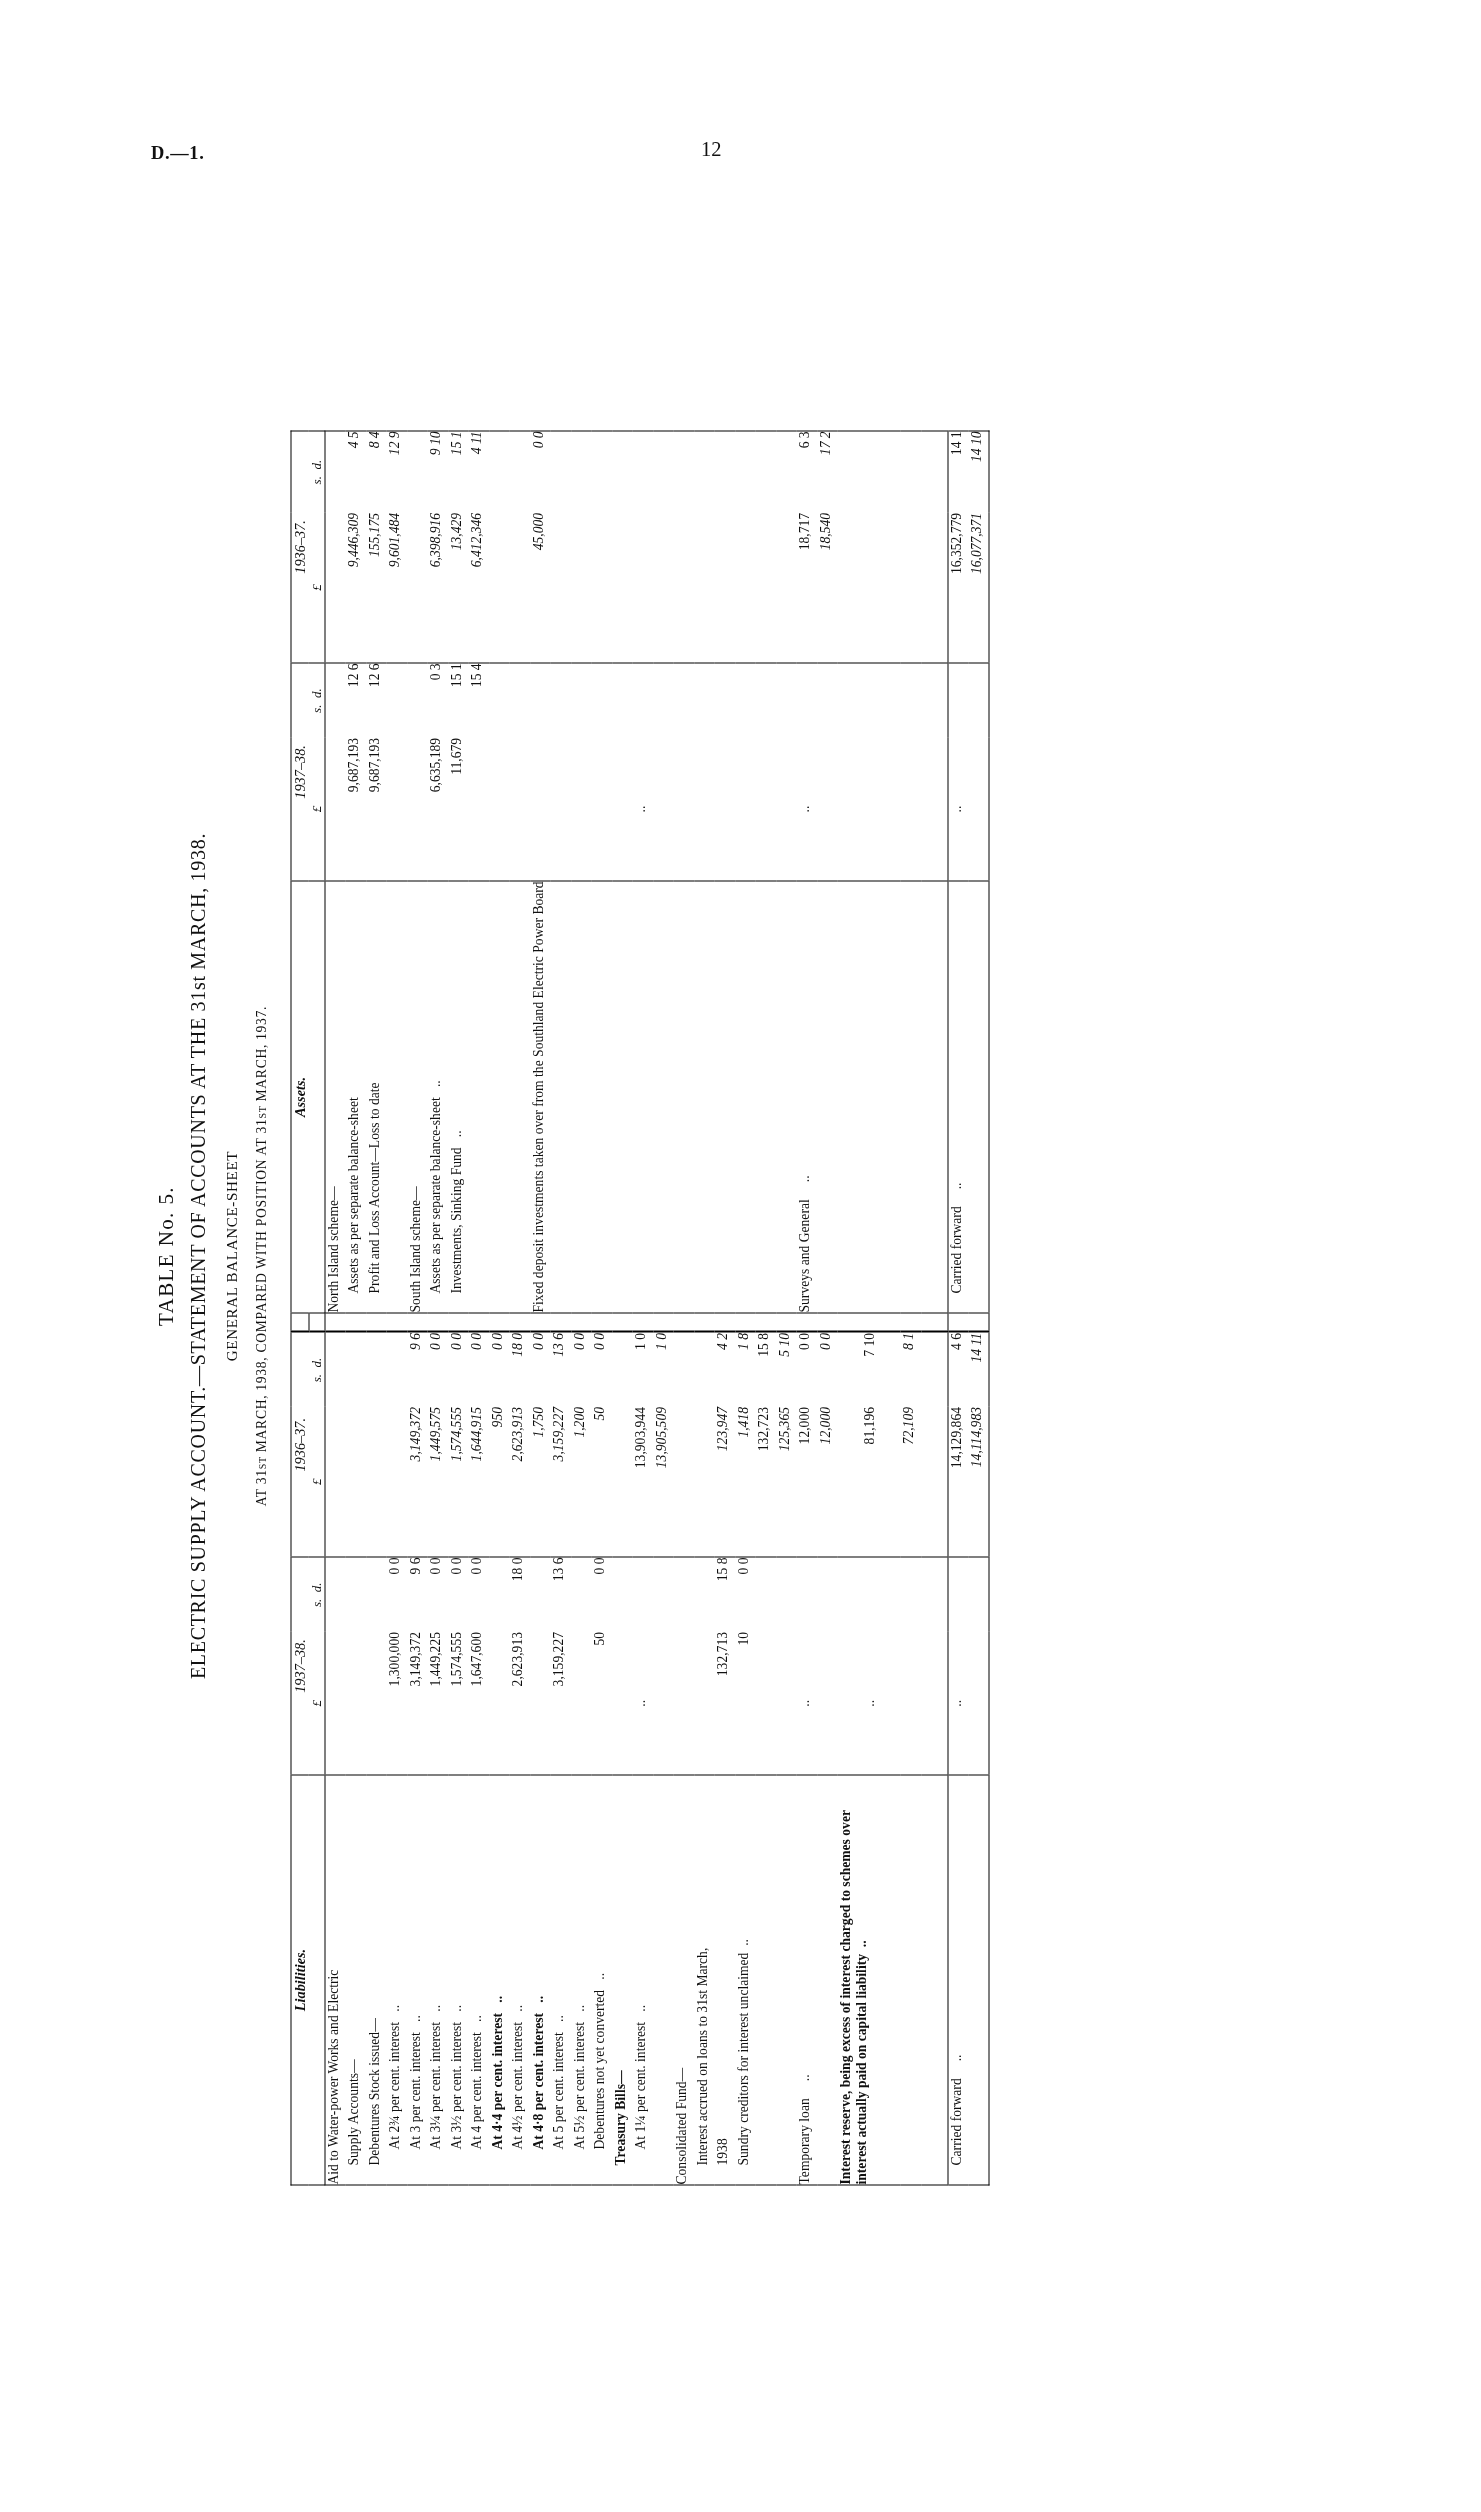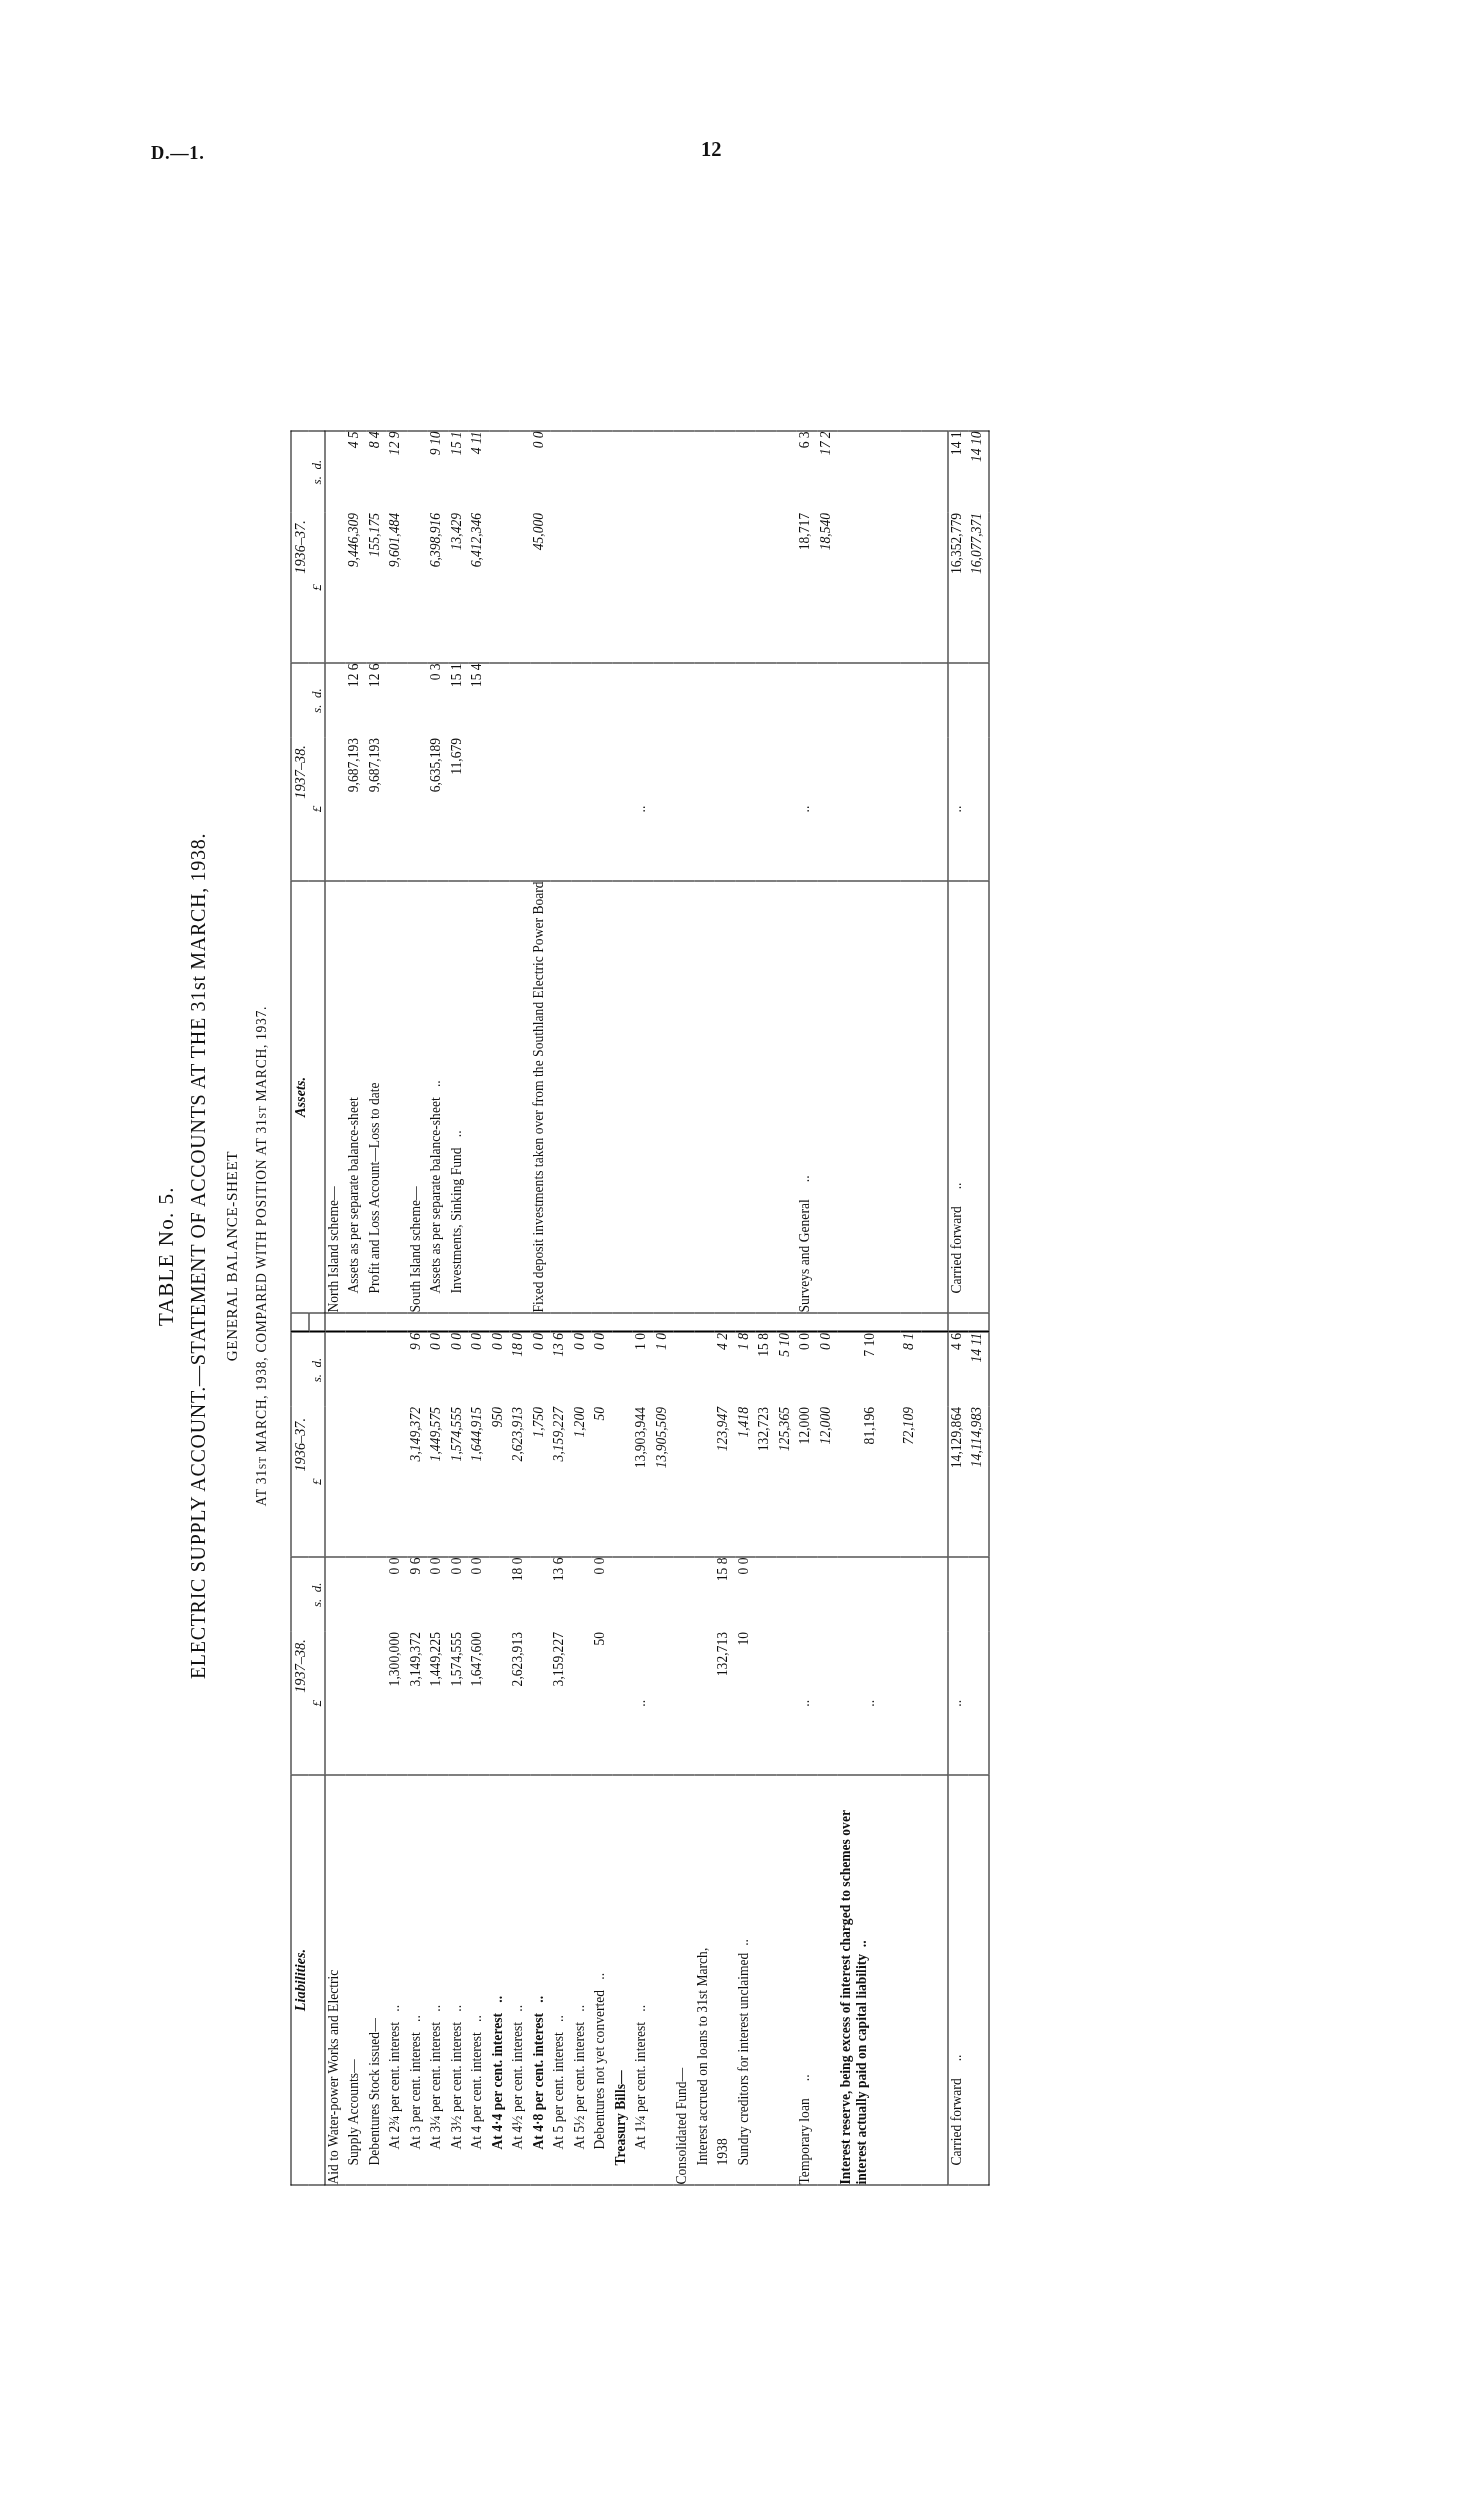--- a/index.html
+++ b/index.html
@@ -1,21 +1,21 @@
 <!DOCTYPE html>
 <html style="font-size:11px"><head>
 <meta charset="utf-8">
 <style>
   html,body{margin:0;padding:0;background:#ffffff;}
   body{width:1481px;height:2512px;position:relative;font-family:"Liberation Serif",serif;color:#111;}
   .page{position:absolute;left:0;top:0;width:1481px;height:2512px;overflow:hidden;}
 
   
   .runhead-left{position:absolute;left:151px;top:143px;font-size:18.4px;font-weight:bold;letter-spacing:0.7px;}
-  .runhead-center{position:absolute;left:701px;top:138px;font-size:20.5px;font-weight:bold;}
+  .runhead-center{position:absolute;left:701px;top:138px;font-size:20.5px;font-weight:normal;}
 
   
   .rot{
     position:absolute;
     left:50%; top:50%;
     width:2175px;height:1200px;
     margin-left:-1087px;margin-top:-600px;
     transform:rotate(-90deg);
     transform-origin:50% 50%;
   }

